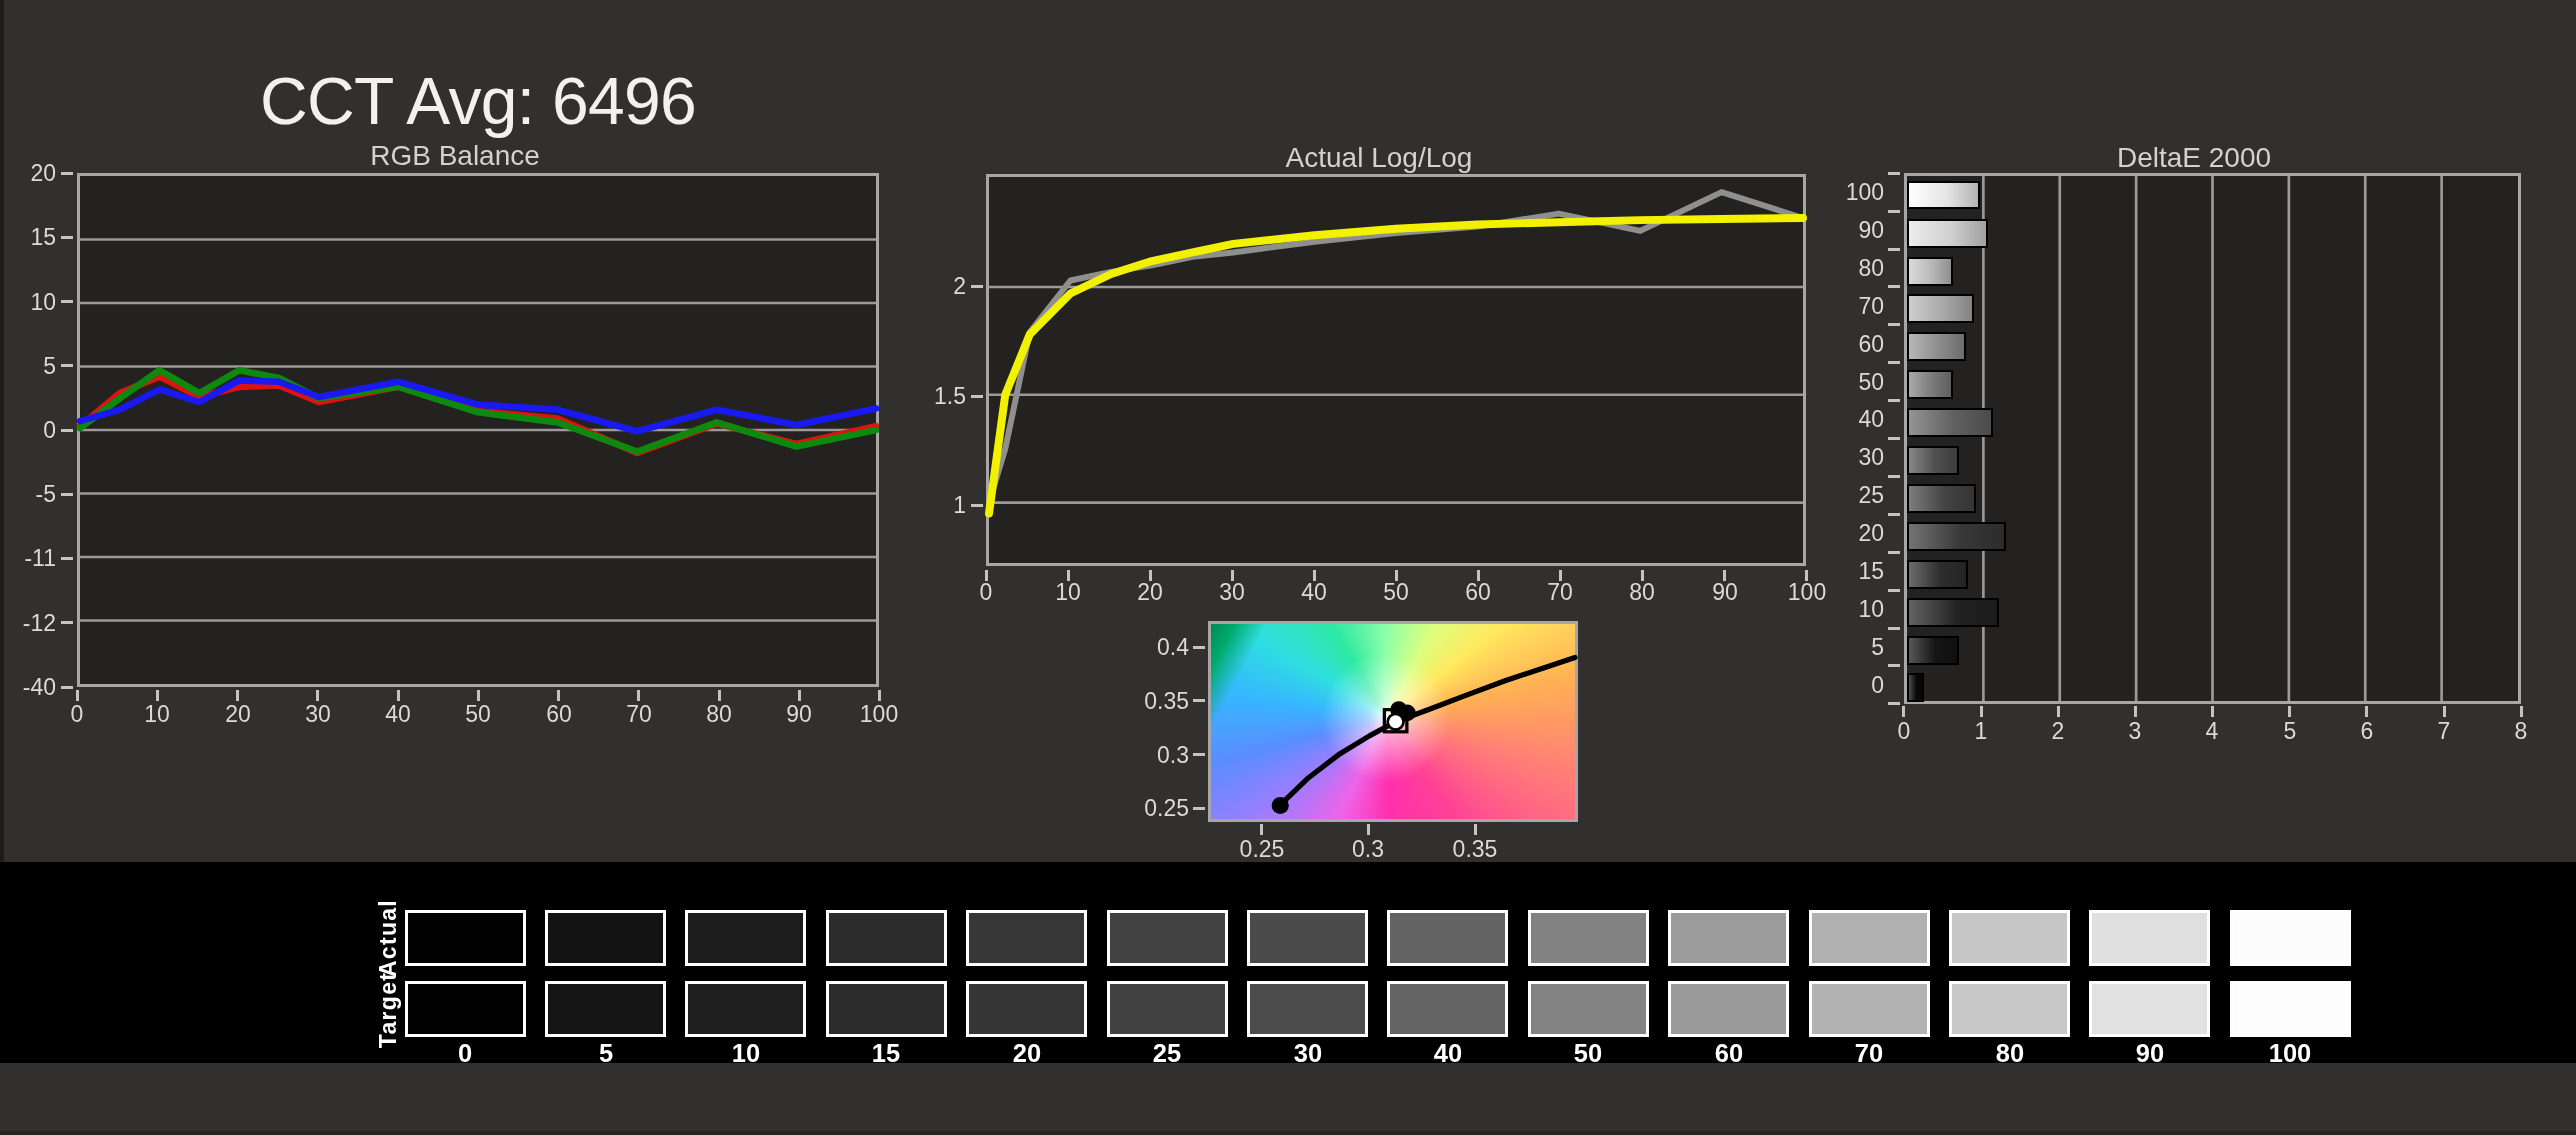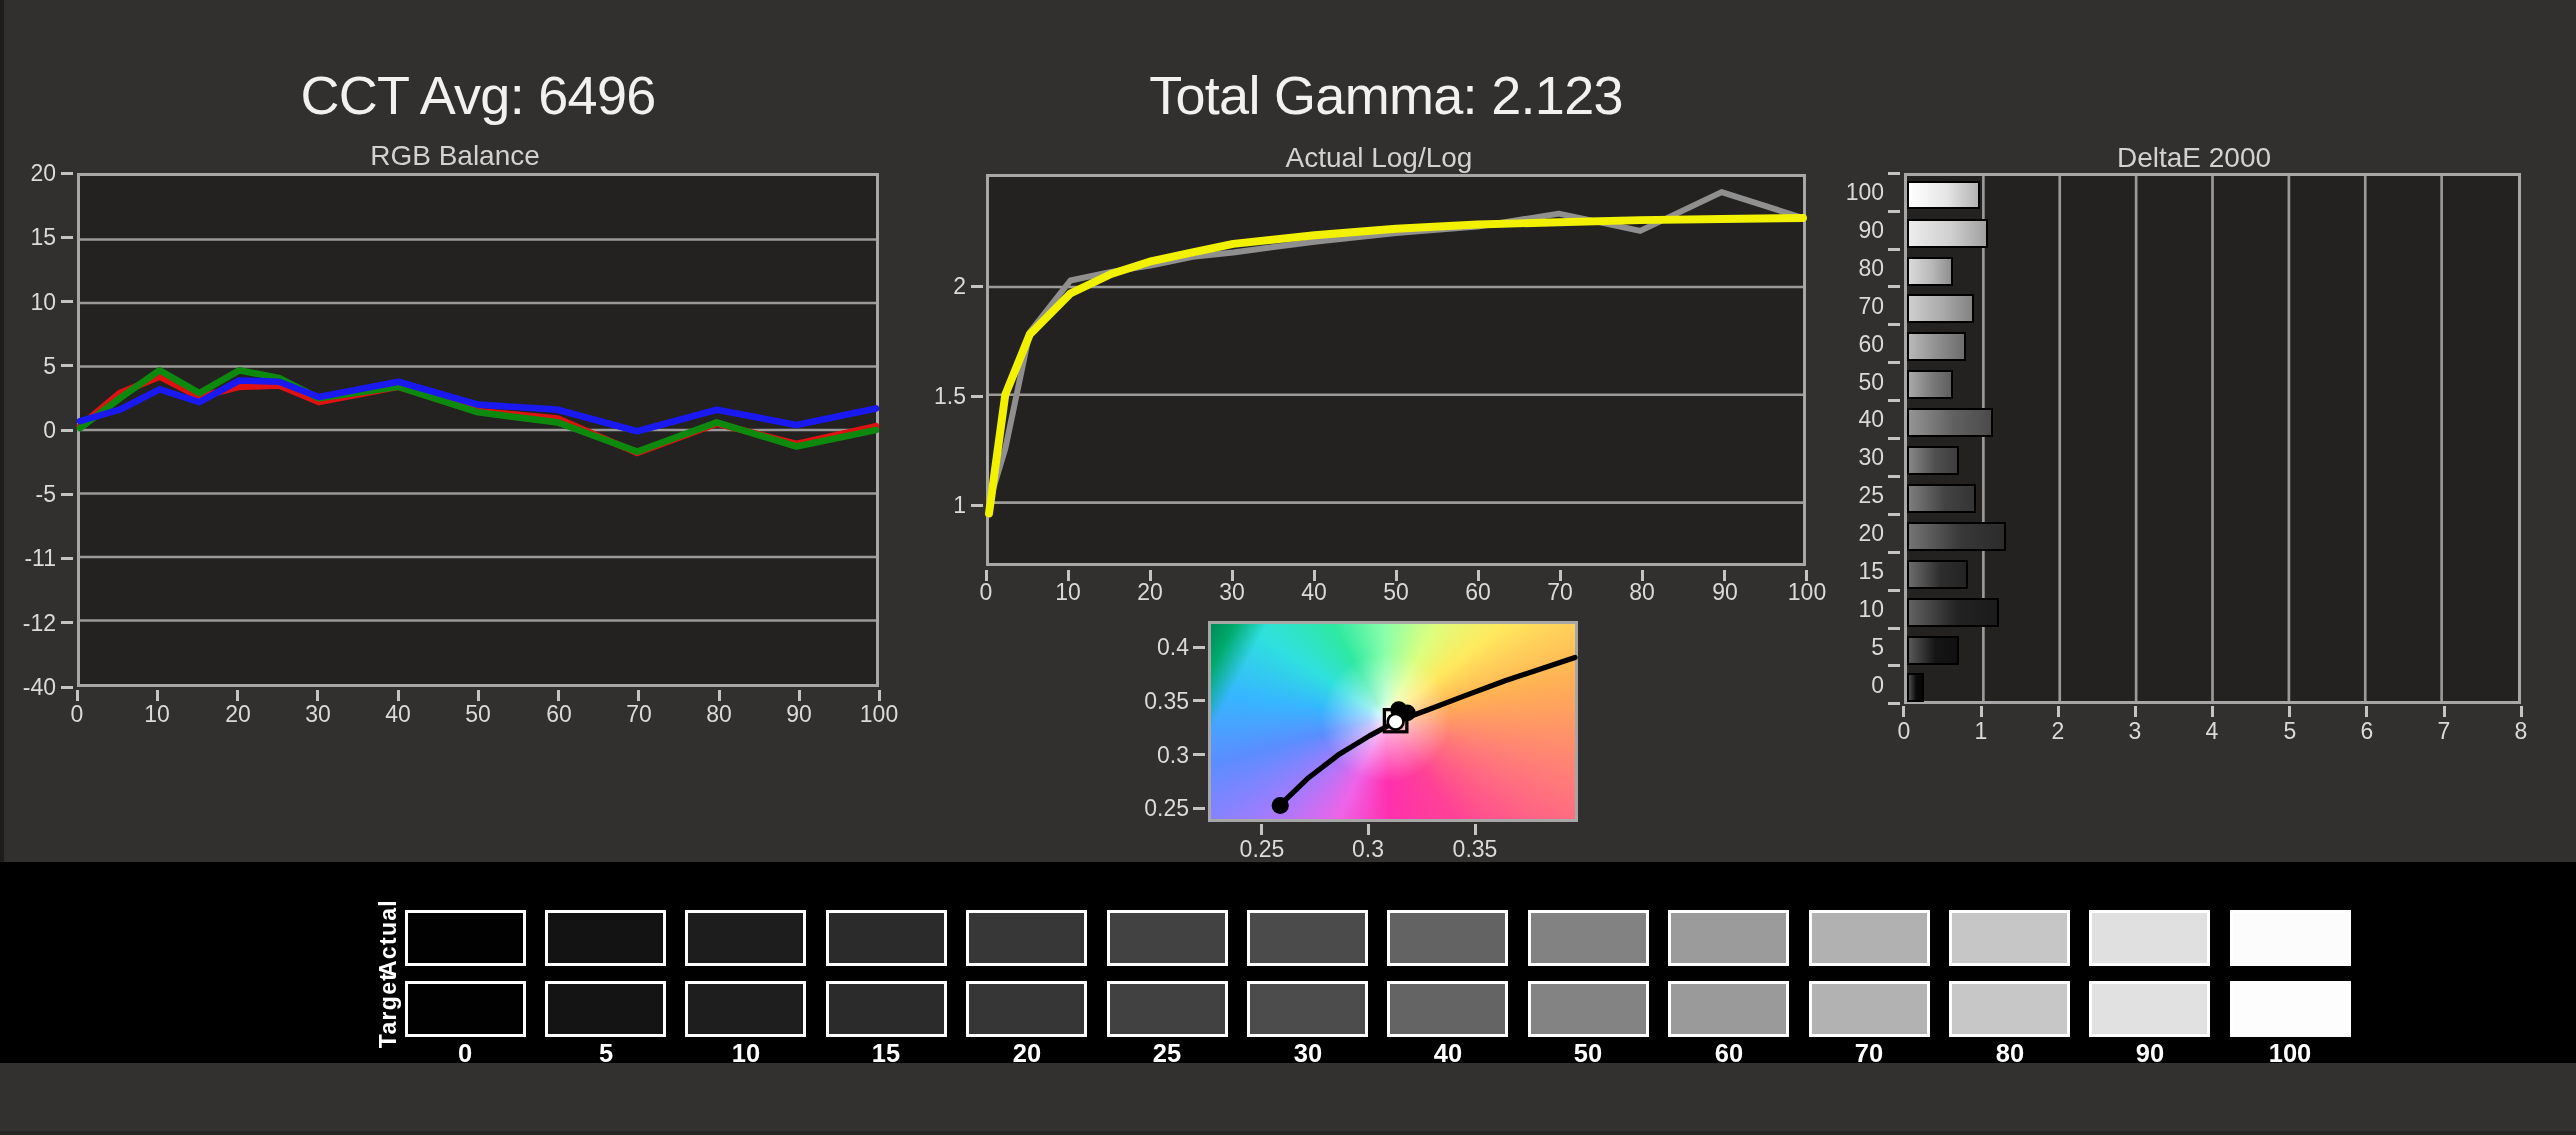--- a/index.html
+++ b/index.html
@@ -1,19 +1,19 @@
 <!DOCTYPE html>
 <html style="font-size:10.7px"><head>
 <meta charset="utf-8">
 <style>
   html,body{margin:0;padding:0;background:#31302f;}
   #stage{position:relative;width:2576px;height:1135px;background:#31302f;
          font-family:"Liberation Sans",sans-serif;overflow:hidden;}
   #stage::before{content:"";position:absolute;left:0;top:0;width:4px;height:862px;background:#1d1c1b;}
-  .group-title{position:absolute;transform:translateX(-50%);font-size:54px;line-height:1;
+  .group-title{position:absolute;transform:translateX(-50%);font-size:66px;line-height:1;
                color:#f3f1ee;white-space:nowrap;letter-spacing:-0.7px;}
   .group-subtitle{position:absolute;transform:translateX(-50%);font-size:28px;line-height:1;
                   color:#d4d2cf;white-space:nowrap;text-align:center;}
   .plot{position:absolute;background:#232221;border:3.4px solid #a7a7a7;box-sizing:border-box;}
   .plot svg{position:absolute;left:0;top:0;width:100%;height:100%;overflow:visible;}
   .axis-label{position:absolute;color:#dcdad7;font-size:23px;line-height:1;
               transform:translate(-50%,-50%);white-space:nowrap;}
   .axis-label.right-align{transform:translate(-100%,-50%);}
   .tick-h{position:absolute;height:2.7px;width:12px;background:#c6c4c1;}
   .tick-v{position:absolute;width:2.7px;height:10.7px;background:#c6c4c1;}
@@ -36,21 +36,20 @@
         #9c7dff 233deg, #5b8dff 255deg, #36b6ff 278deg, #2fe0df 303deg,
         #2ee9a2 330deg, #8cffa9 360deg);}
 </style>
 </head>
 <body>
 
 <div id="stage">
   <div class="group-title" style="left:478px;top:68px">CCT Avg: 6496</div>
   <div class="group-subtitle" style="left:455px;top:142px">RGB Balance</div>
 
-  <div class="group-title" style="left:1386px;top:68px">Total Gamma: 2.123</div>
   <div class="group-subtitle" style="left:1379px;top:144px">Actual Log/Log</div>
 
   <div class="group-subtitle" style="left:2194px;top:144px">DeltaE 2000</div>
 <div class="plot" style="left: 77px; top: 173px; width: 802px; height: 514px;">
       <svg viewBox="0 0 1196 766" preserveAspectRatio="none">
         <line x1="0" y1="95.75" x2="1196" y2="95.75" stroke="#9c9a98" stroke-width="4"></line>
         <line x1="0" y1="191.5" x2="1196" y2="191.5" stroke="#9c9a98" stroke-width="4"></line>
         <line x1="0" y1="287.25" x2="1196" y2="287.25" stroke="#9c9a98" stroke-width="4"></line>
         <line x1="0" y1="383" x2="1196" y2="383" stroke="#9c9a98" stroke-width="4"></line>
         <line x1="0" y1="478.75" x2="1196" y2="478.75" stroke="#9c9a98" stroke-width="4"></line>

